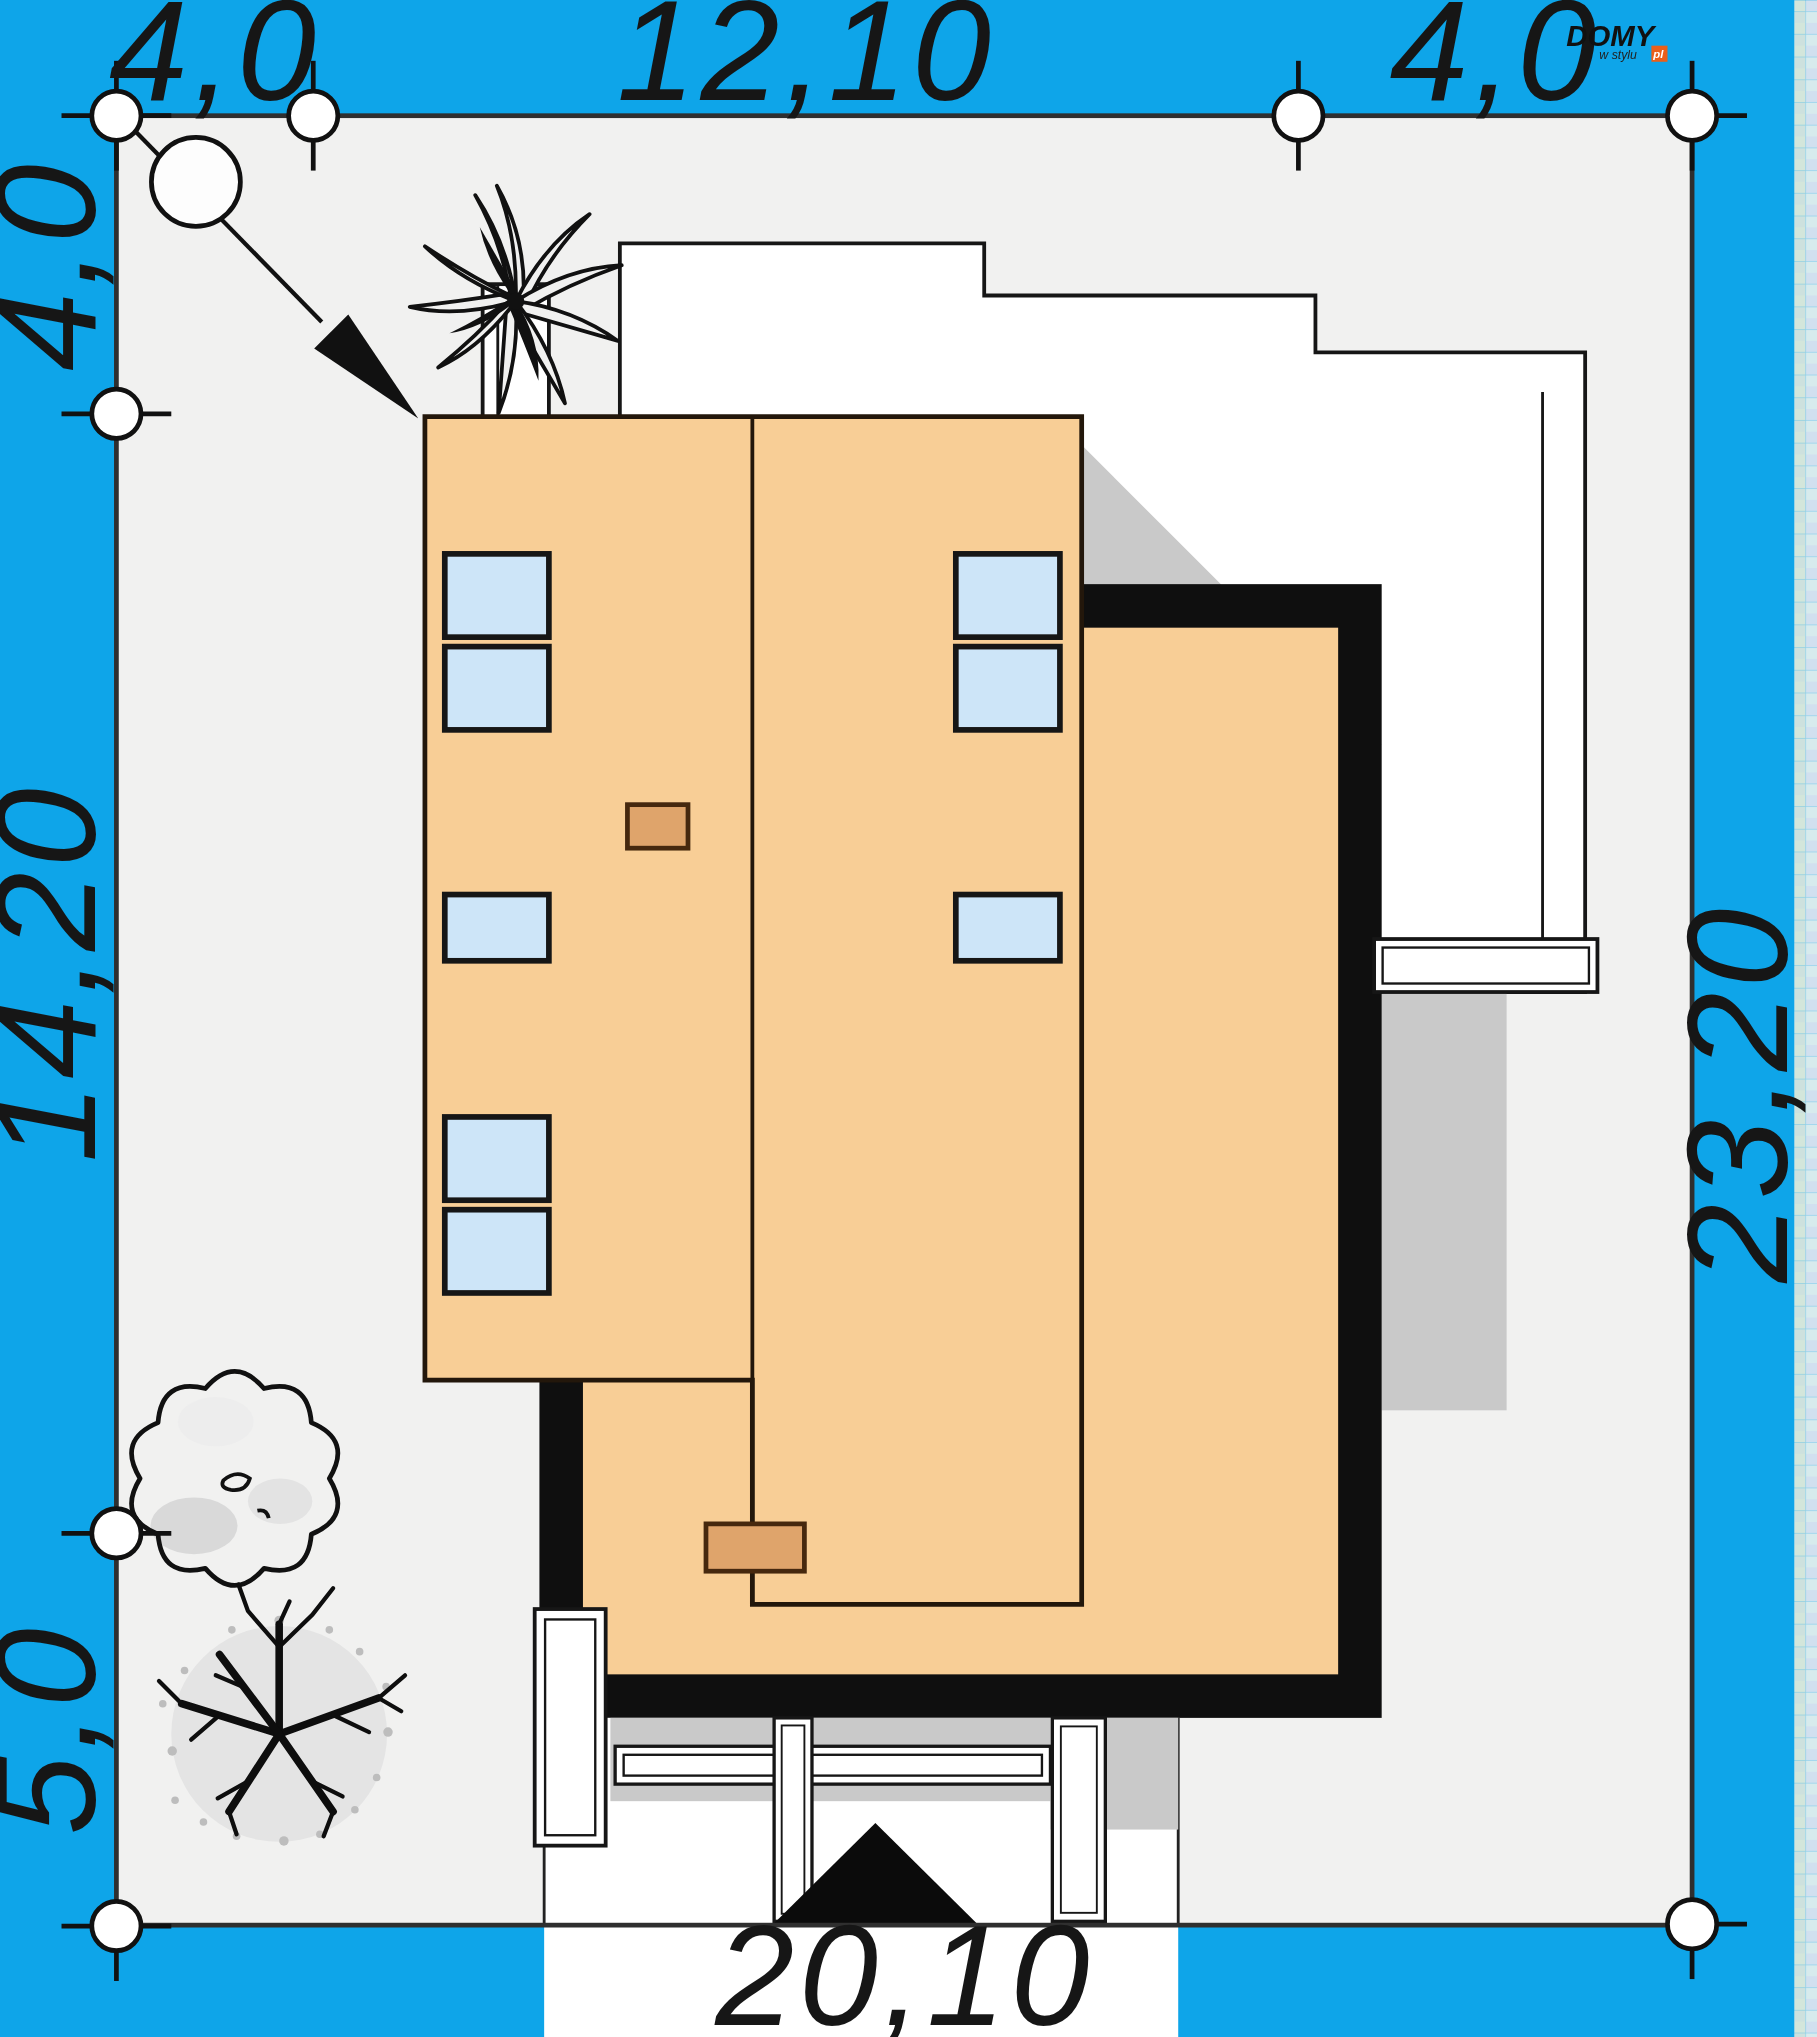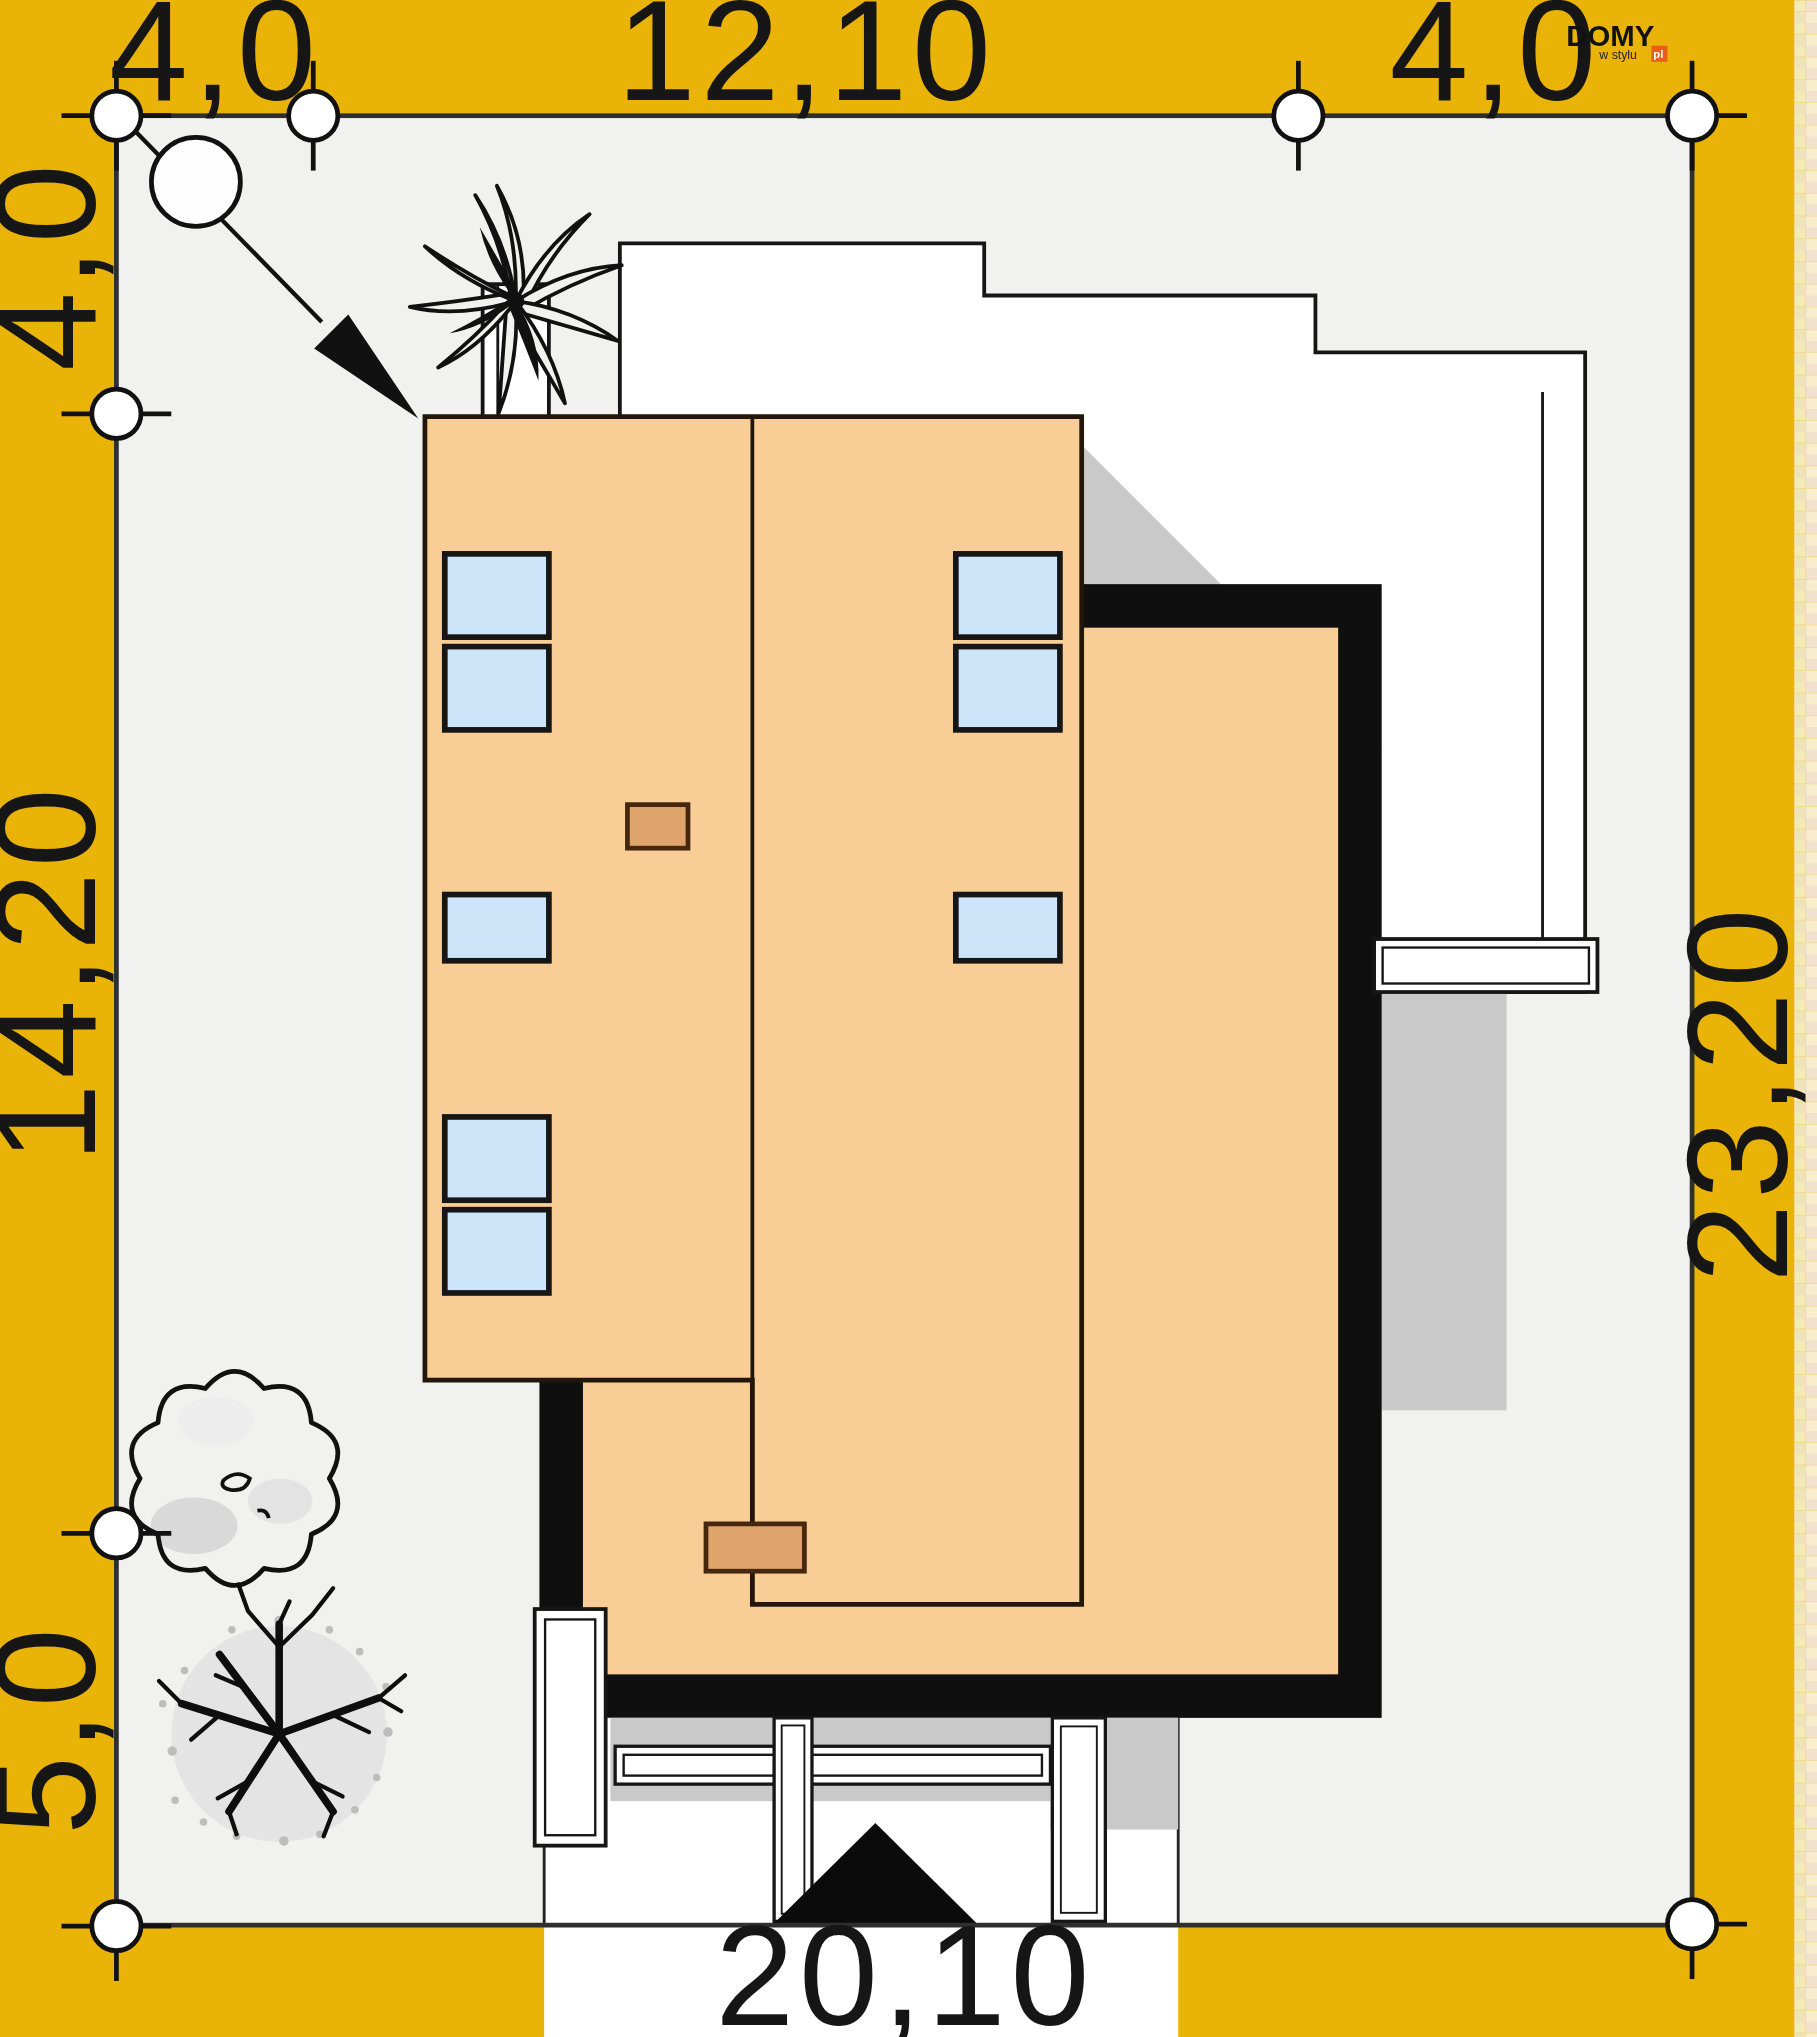--- a/index.html
+++ b/index.html
@@ -1,16 +1,16 @@
 <!DOCTYPE html>
 <html style="font-size:15px"><head>
 <meta charset="utf-8">
 <style>
   html,body{margin:0;padding:0;background:#ffffff;}
-  .canvas{position:relative;width:1817px;height:2038px;background:#eab308;font-family:"Liberation Sans",sans-serif;overflow:hidden;}
+  .canvas{position:relative;width:1817px;height:2038px;background:#0ea5e9;font-family:"Liberation Sans",sans-serif;overflow:hidden;font-style:italic;}
   svg{position:absolute;left:0;top:0;}
   .dim{font-family:"Liberation Sans",sans-serif;font-size:150px;letter-spacing:5px;fill:#161616;}
   .logo-main{font-family:"Liberation Sans",sans-serif;font-weight:bold;font-size:31px;fill:#111;letter-spacing:0px;}
   .logo-sub{font-family:"Liberation Sans",sans-serif;font-size:13px;fill:#222;}
   .logo-tld{font-family:"Liberation Sans",sans-serif;font-weight:bold;font-size:12px;fill:#fff;}
 </style>
 </head>
 <body>
 
 <div class="canvas">

